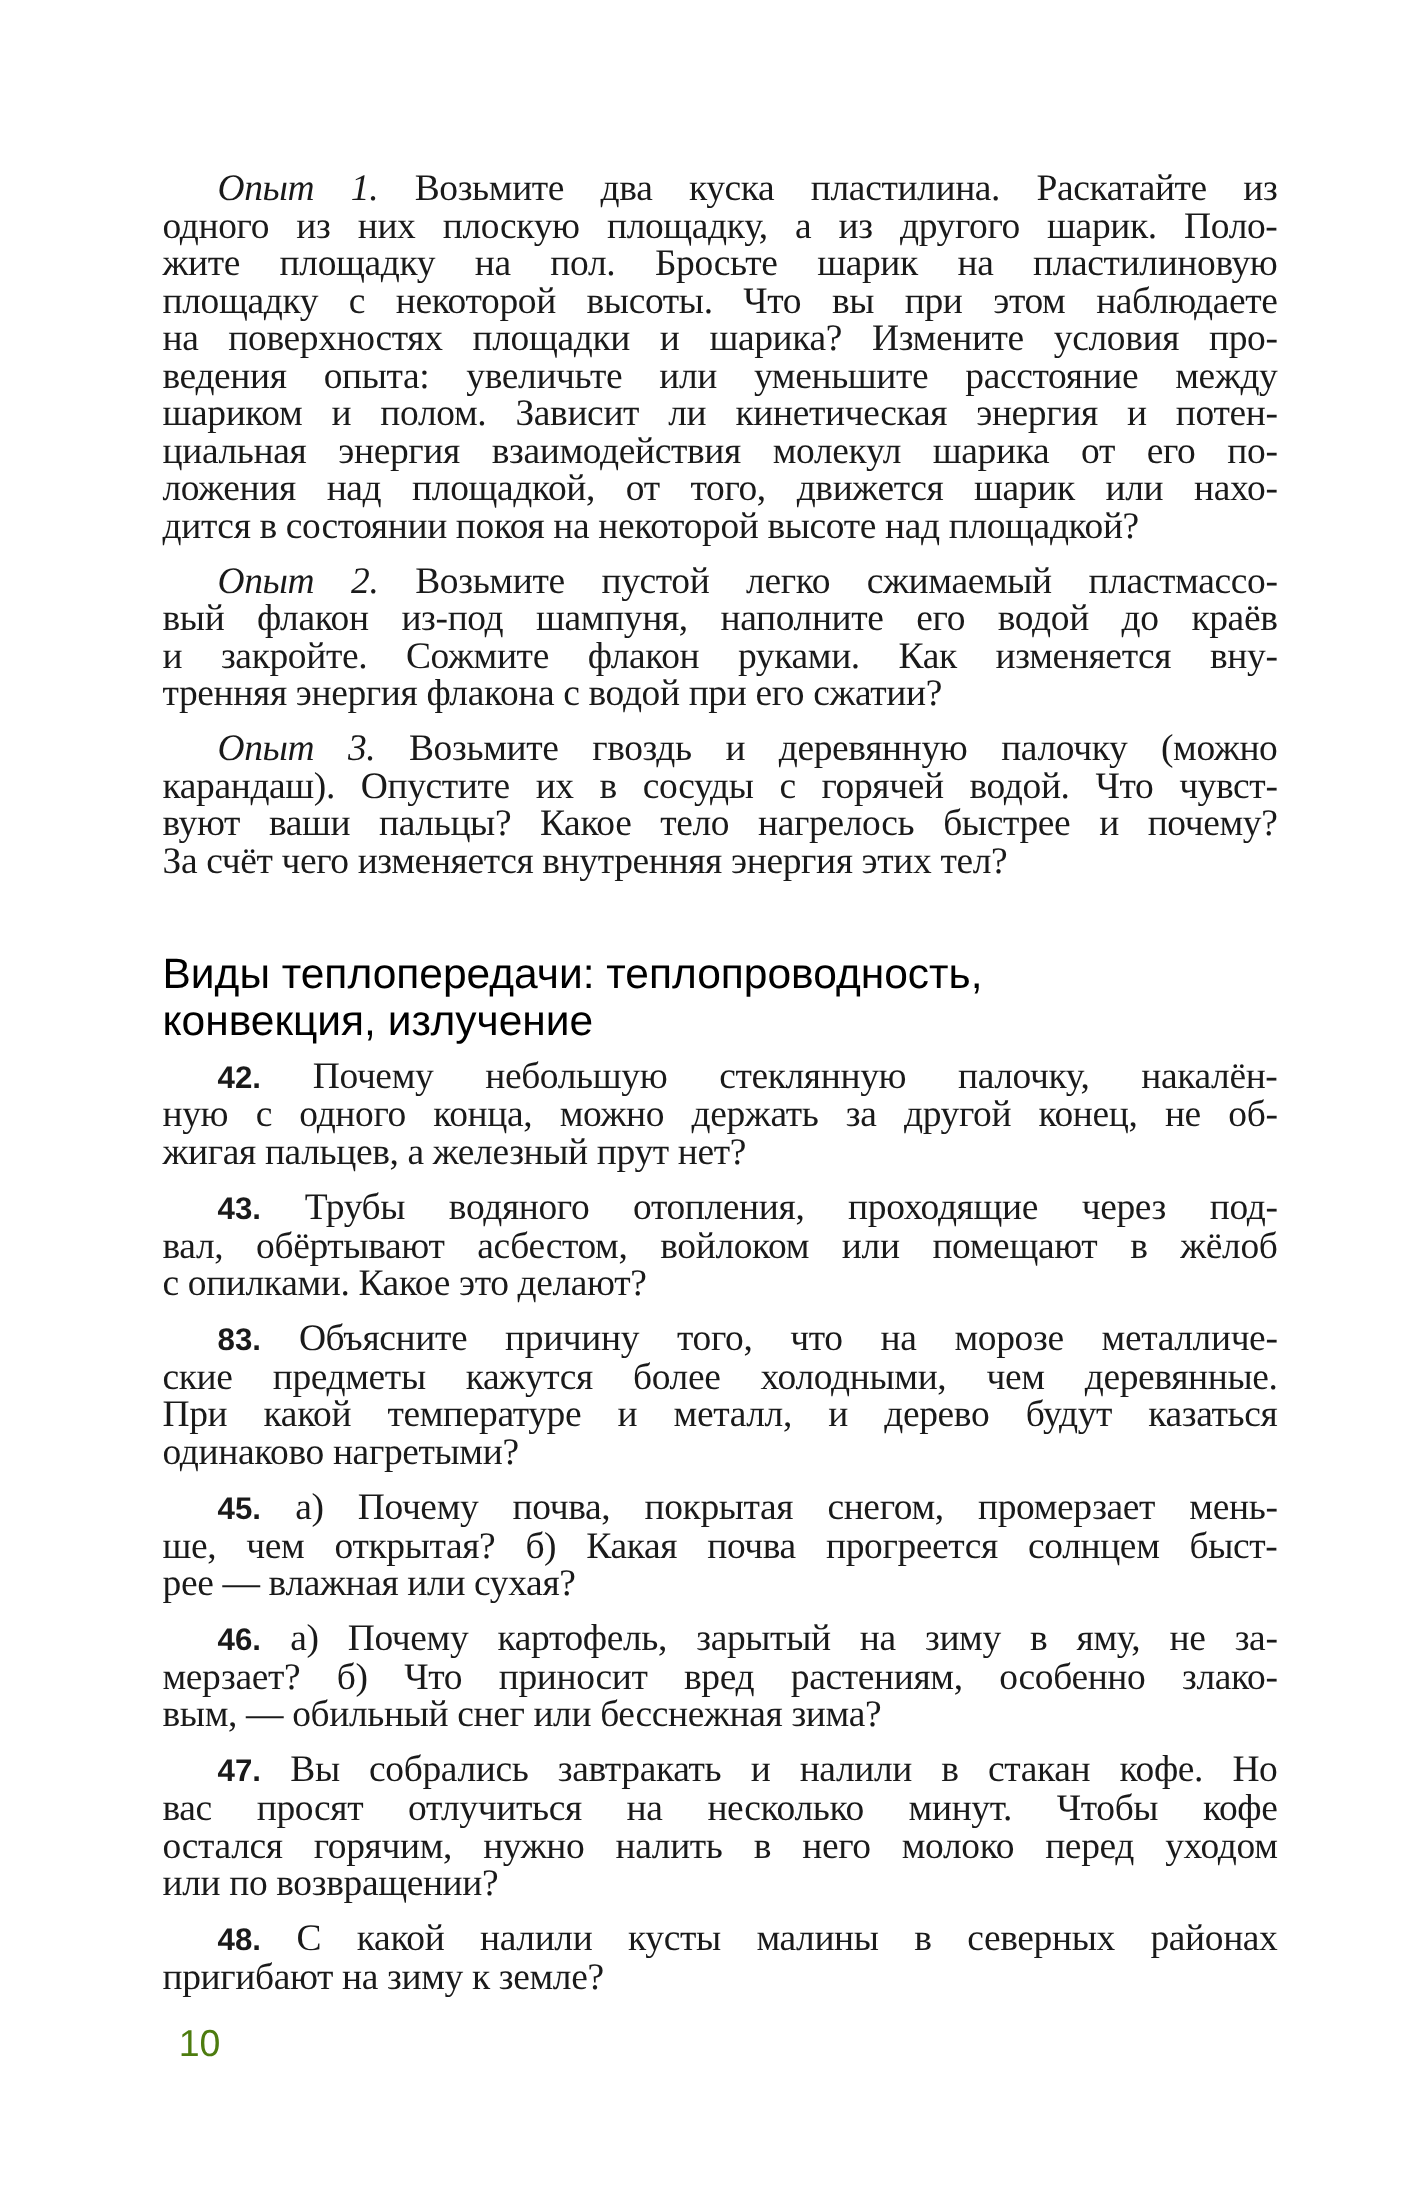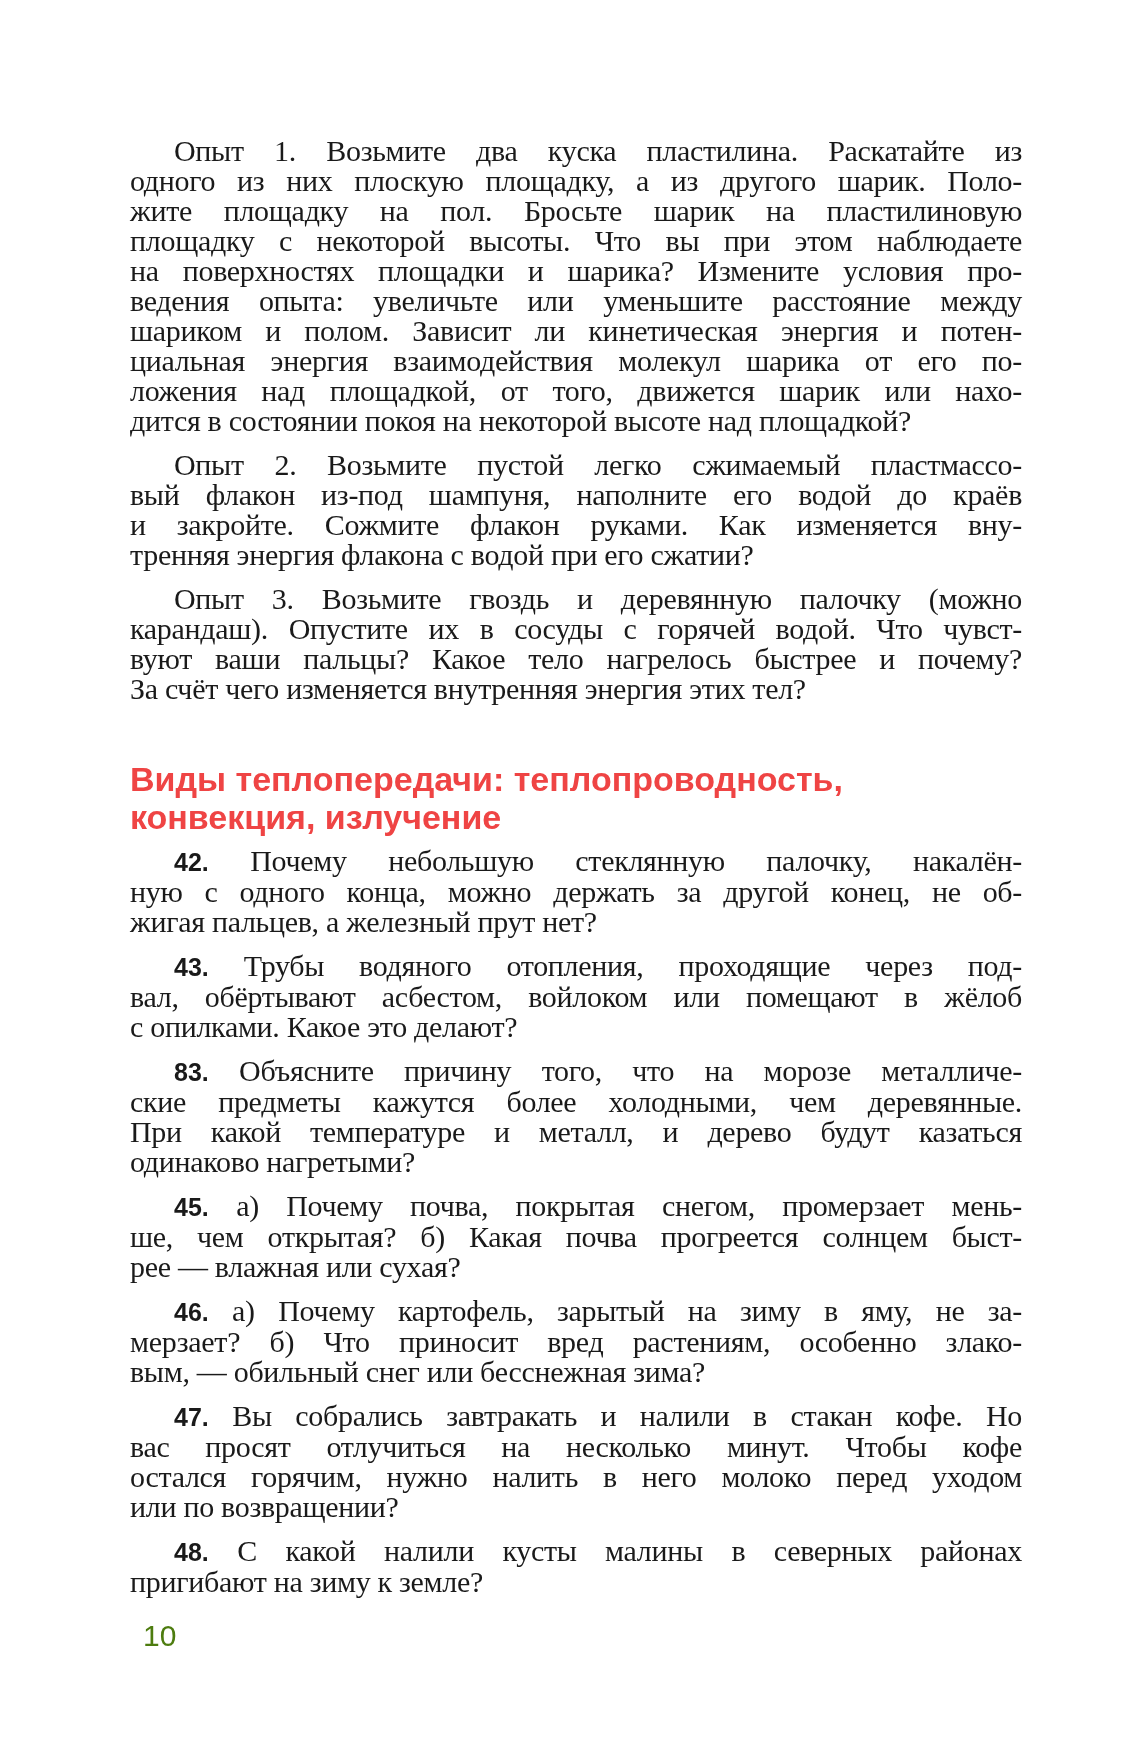--- a/index.html
+++ b/index.html
@@ -20,35 +20,35 @@
   .para:first-child { margin-top: 0; }
   
   .ln {
     display: block;
     text-align: justify;
     text-align-last: justify;
     white-space: normal;
   }
   .ln.fl { text-indent: 44px; }          
   .ln.ll { text-align: center; text-align-last: left; font-family: Liberation Serif, serif; } 
-  .lbl { }            
+  .lbl { font-style: italic; }            
   .num {                                   
     font-family: Liberation Sans, sans-serif;
     font-weight: bold;
     font-size: 25px;
     letter-spacing: 0;
   }
   h1.section-heading {
     font-family: "Liberation Sans", sans-serif;
-    font-weight: bold;
+    font-weight: normal;
     font-size: 34px;
     line-height: 38px;
     letter-spacing: 0;
     margin: 56px 0 10px 0;
-    color: #ef4444;
+    color: #000000;
   }
   h1.section-heading span { display: block; }
   .folio {
     margin: 24px 0 0 13px;
     font-family: "Liberation Sans", sans-serif;
     font-size: 30px;
     line-height: 30px;
     letter-spacing: 0;
     color: #4d7c0f;
   }

